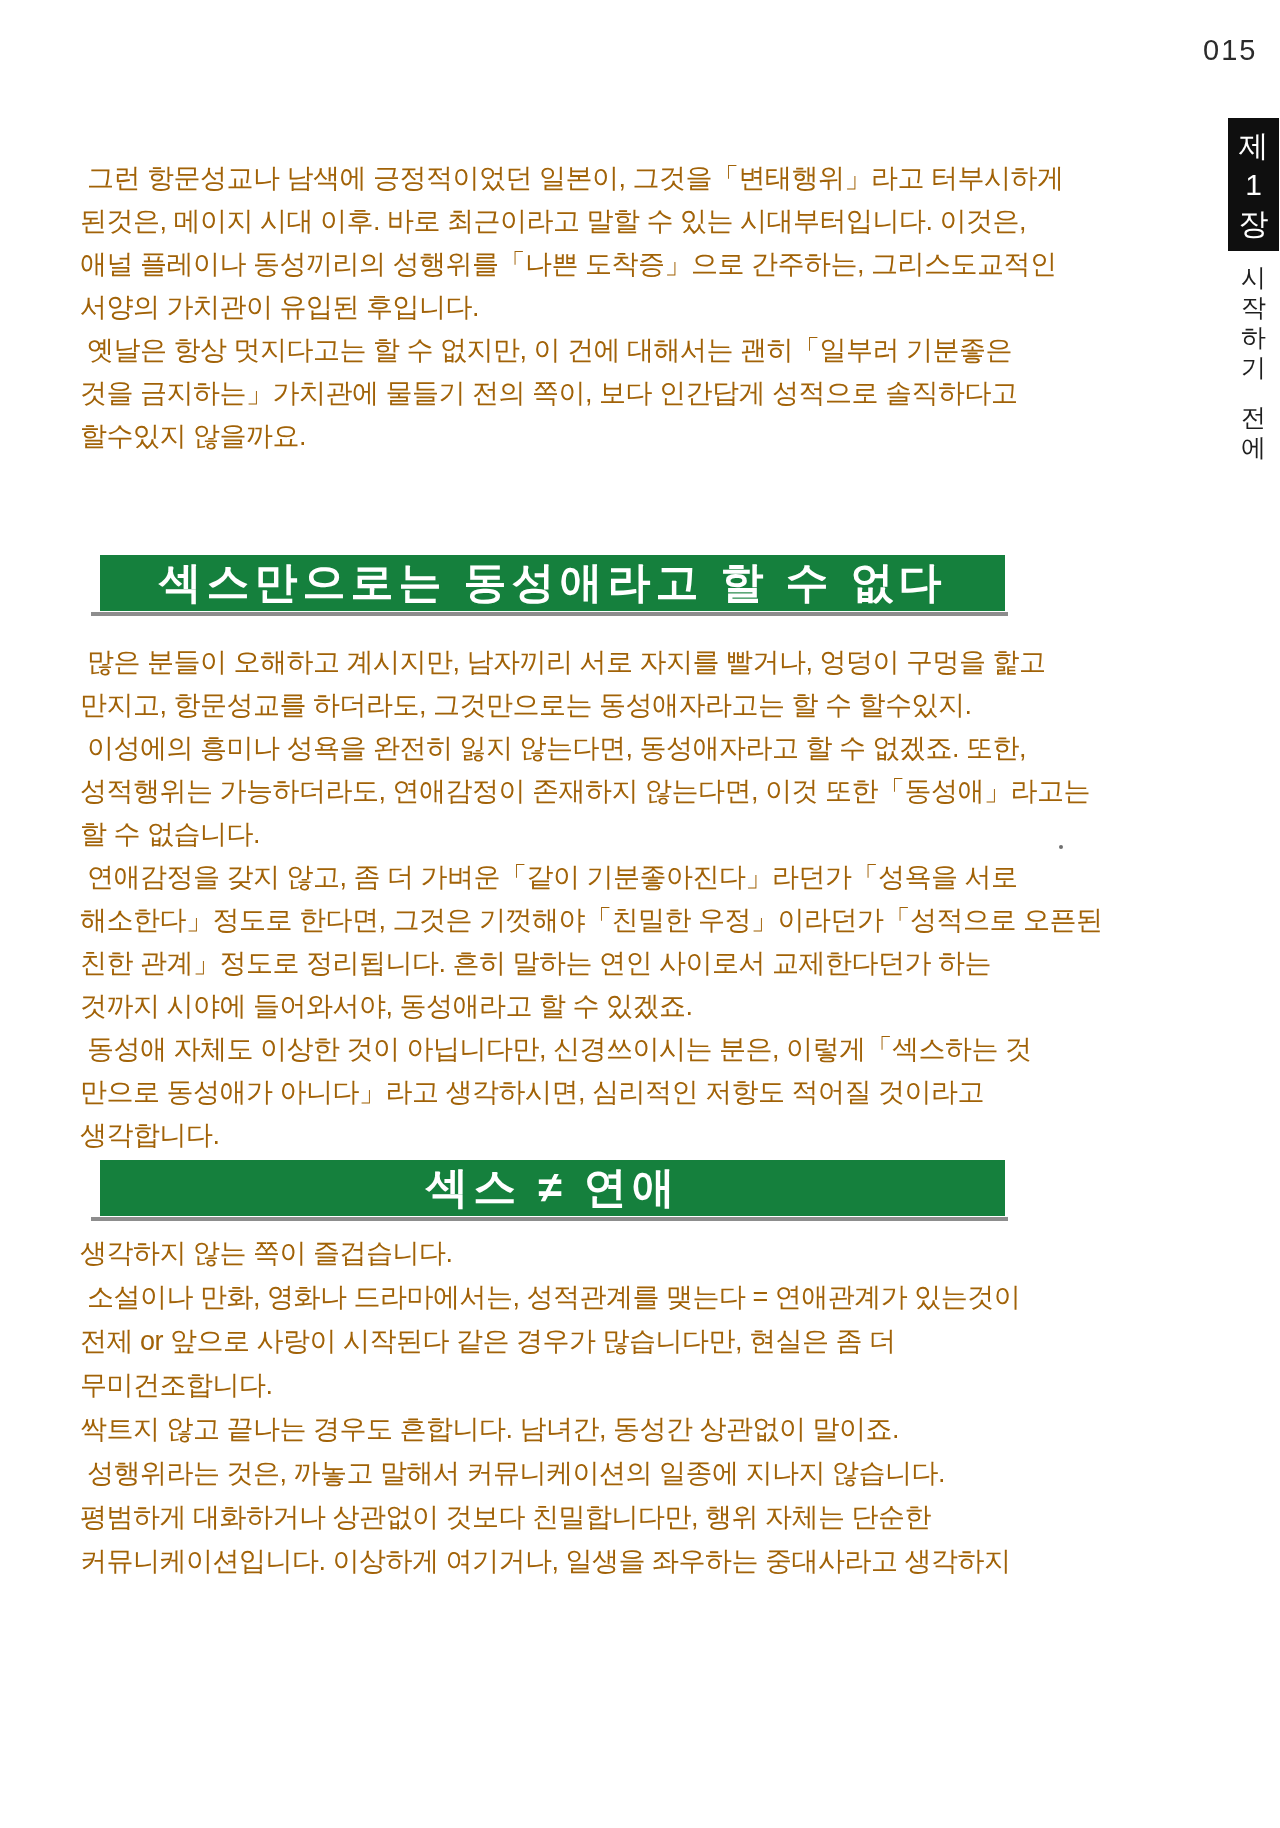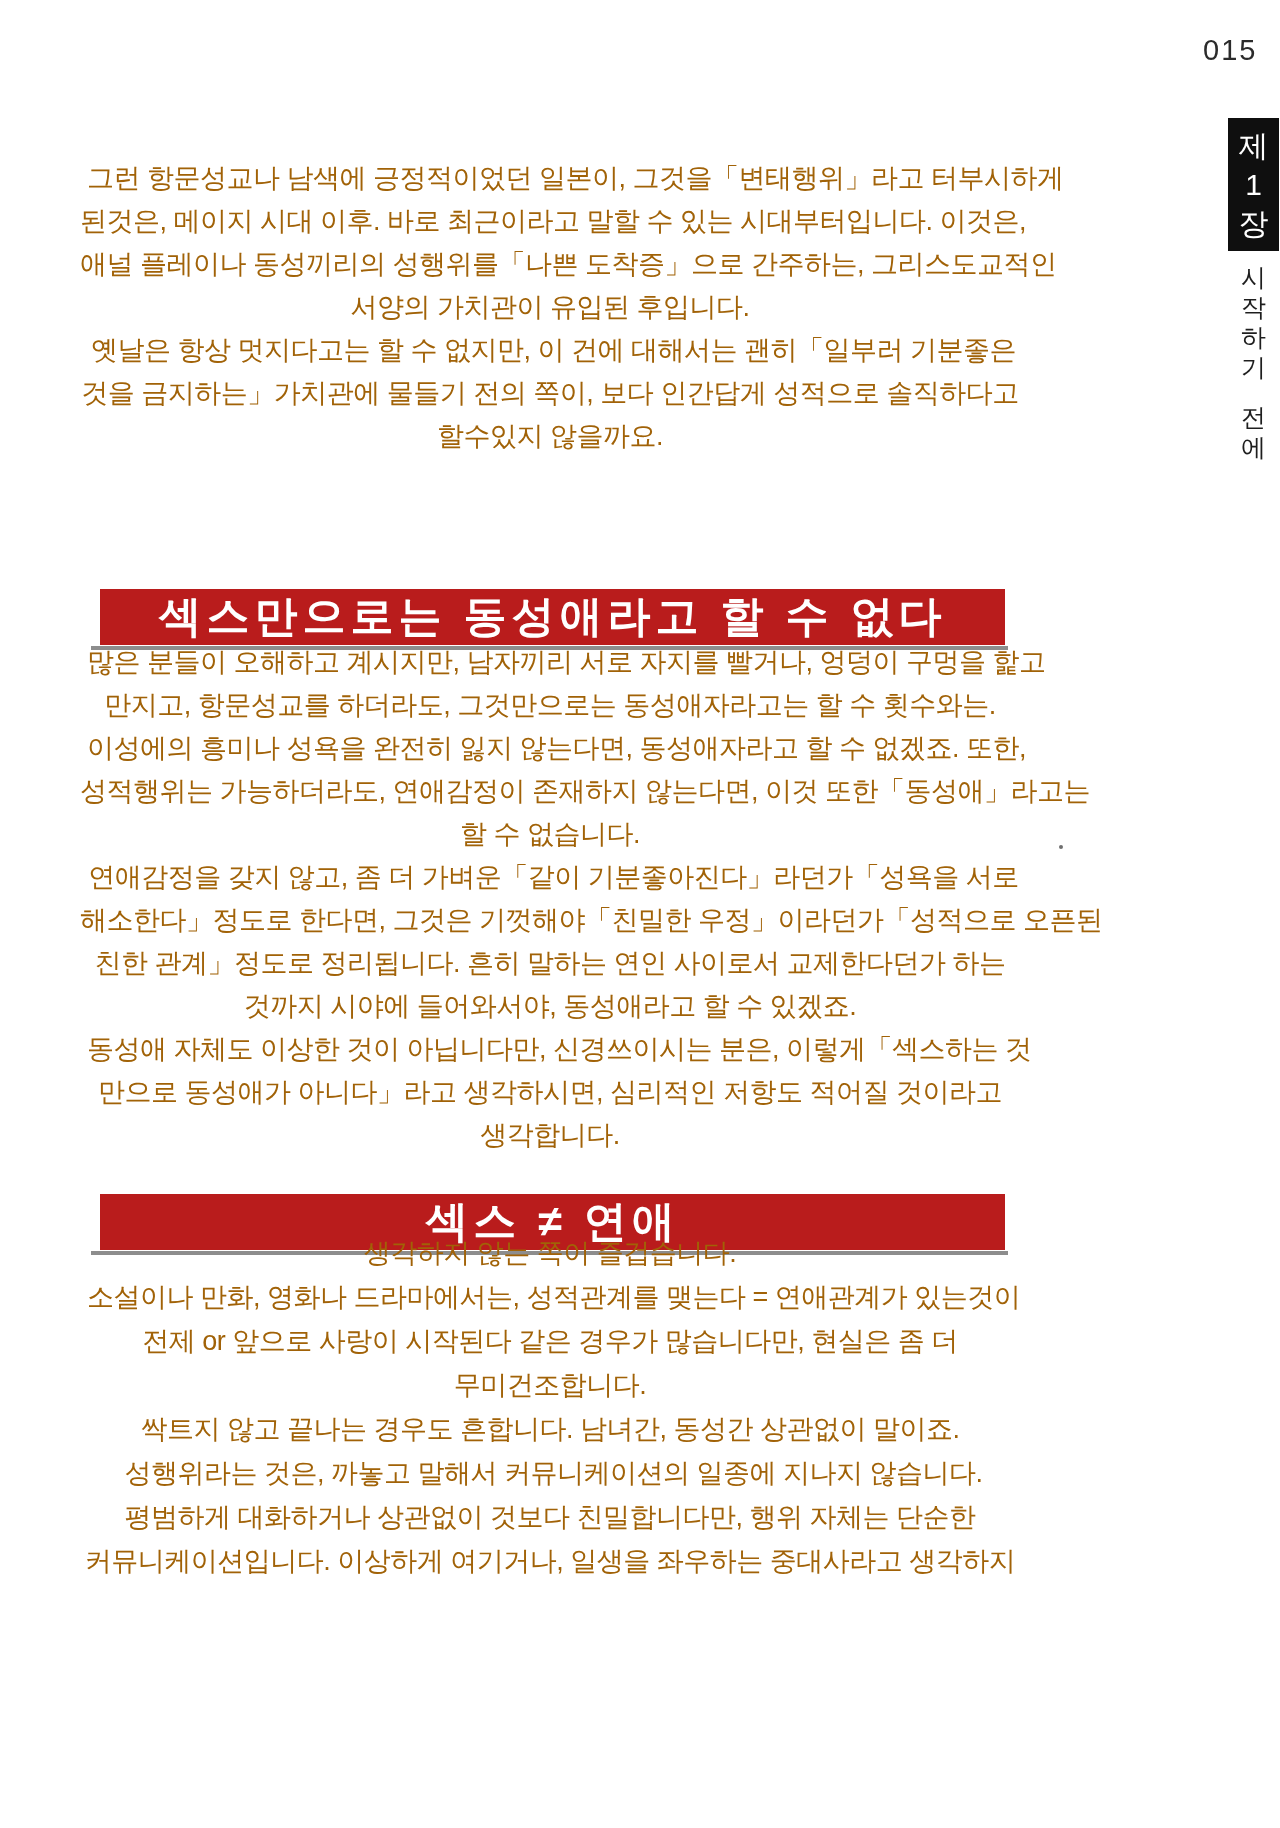--- a/index.html
+++ b/index.html
@@ -3,21 +3,21 @@
 <meta charset="utf-8">
 <style>
   html, body { margin: 0; padding: 0; }
   body {
     width: 1280px; height: 1828px;
     background: #ffffff;
     font-family: "Liberation Sans", sans-serif;
     position: relative;
     overflow: hidden;
   }
-  .page { position: absolute; inset: 0; background: #ffffff; text-align: center; }
+  .page { position: absolute; inset: 0; background: #ffffff; }
 
   
   .page-number {
     position: absolute; left: 1203px; top: 34px;
     font-size: 29px; letter-spacing: 2px; color: #2b2b2b;
   }
 
   
   .chapter-box {
     position: absolute; left: 1228px; top: 118px;
@@ -43,23 +43,23 @@
     letter-spacing: -0.5px; white-space: pre;
   }
   #intro { top: 157px; }
   #body1 { top: 629px; margin-top: 12px; }
   #body2 { top: 1231px; }
   #body2 .line { line-height: 44px; }
 
   
   .section-bar {
     position: absolute; left: 100px; width: 905px; height: 56px;
-    background: #b91c1c; color: #ffffff;
+    background: #15803d; color: #ffffff;
     display: flex; align-items: center; justify-content: center;
-    font-size: 43px; font-weight: 600; letter-spacing: 5px; margin-top: 34px;
+    font-size: 43px; font-weight: 600; letter-spacing: 5px;
   }
   .section-bar::after {
     content: ""; position: absolute;
     left: -9px; right: -3px; bottom: -5px; height: 4px;
     background: #8d8d8d;
   }
   #bar1 { top: 555px; }
   #bar2 { top: 1160px; }
 
   
@@ -103,21 +103,21 @@
         <div class="line">것을 금지하는」가치관에 물들기 전의 쪽이, 보다 인간답게 성적으로 솔직하다고</div>
         <div class="line">할수있지 않을까요.</div>
       </div>
 
     <div class="section-bar" id="bar1">
       <span>섹스만으로는 동성애라고 할 수 없다</span>
     </div>
 
     <div class="text-block" id="body1">
         <div class="line"> 많은 분들이 오해하고 계시지만, 남자끼리 서로 자지를 빨거나, 엉덩이 구멍을 핥고</div>
-        <div class="line">만지고, 항문성교를 하더라도, 그것만으로는 동성애자라고는 할 수 횟수와는.</div>
+        <div class="line">만지고, 항문성교를 하더라도, 그것만으로는 동성애자라고는 할 수 할수있지.</div>
         <div class="line"> 이성에의 흥미나 성욕을 완전히 잃지 않는다면, 동성애자라고 할 수 없겠죠. 또한,</div>
         <div class="line">성적행위는 가능하더라도, 연애감정이 존재하지 않는다면, 이것 또한「동성애」라고는</div>
         <div class="line">할 수 없습니다.</div>
         <div class="line"> 연애감정을 갖지 않고, 좀 더 가벼운「같이 기분좋아진다」라던가「성욕을 서로</div>
         <div class="line">해소한다」정도로 한다면, 그것은 기껏해야「친밀한 우정」이라던가「성적으로 오픈된</div>
         <div class="line">친한 관계」정도로 정리됩니다. 흔히 말하는 연인 사이로서 교제한다던가 하는</div>
         <div class="line">것까지 시야에 들어와서야, 동성애라고 할 수 있겠죠.</div>
         <div class="line"> 동성애 자체도 이상한 것이 아닙니다만, 신경쓰이시는 분은, 이렇게「섹스하는 것</div>
         <div class="line">만으로 동성애가 아니다」라고 생각하시면, 심리적인 저항도 적어질 것이라고</div>
         <div class="line">생각합니다.</div>

